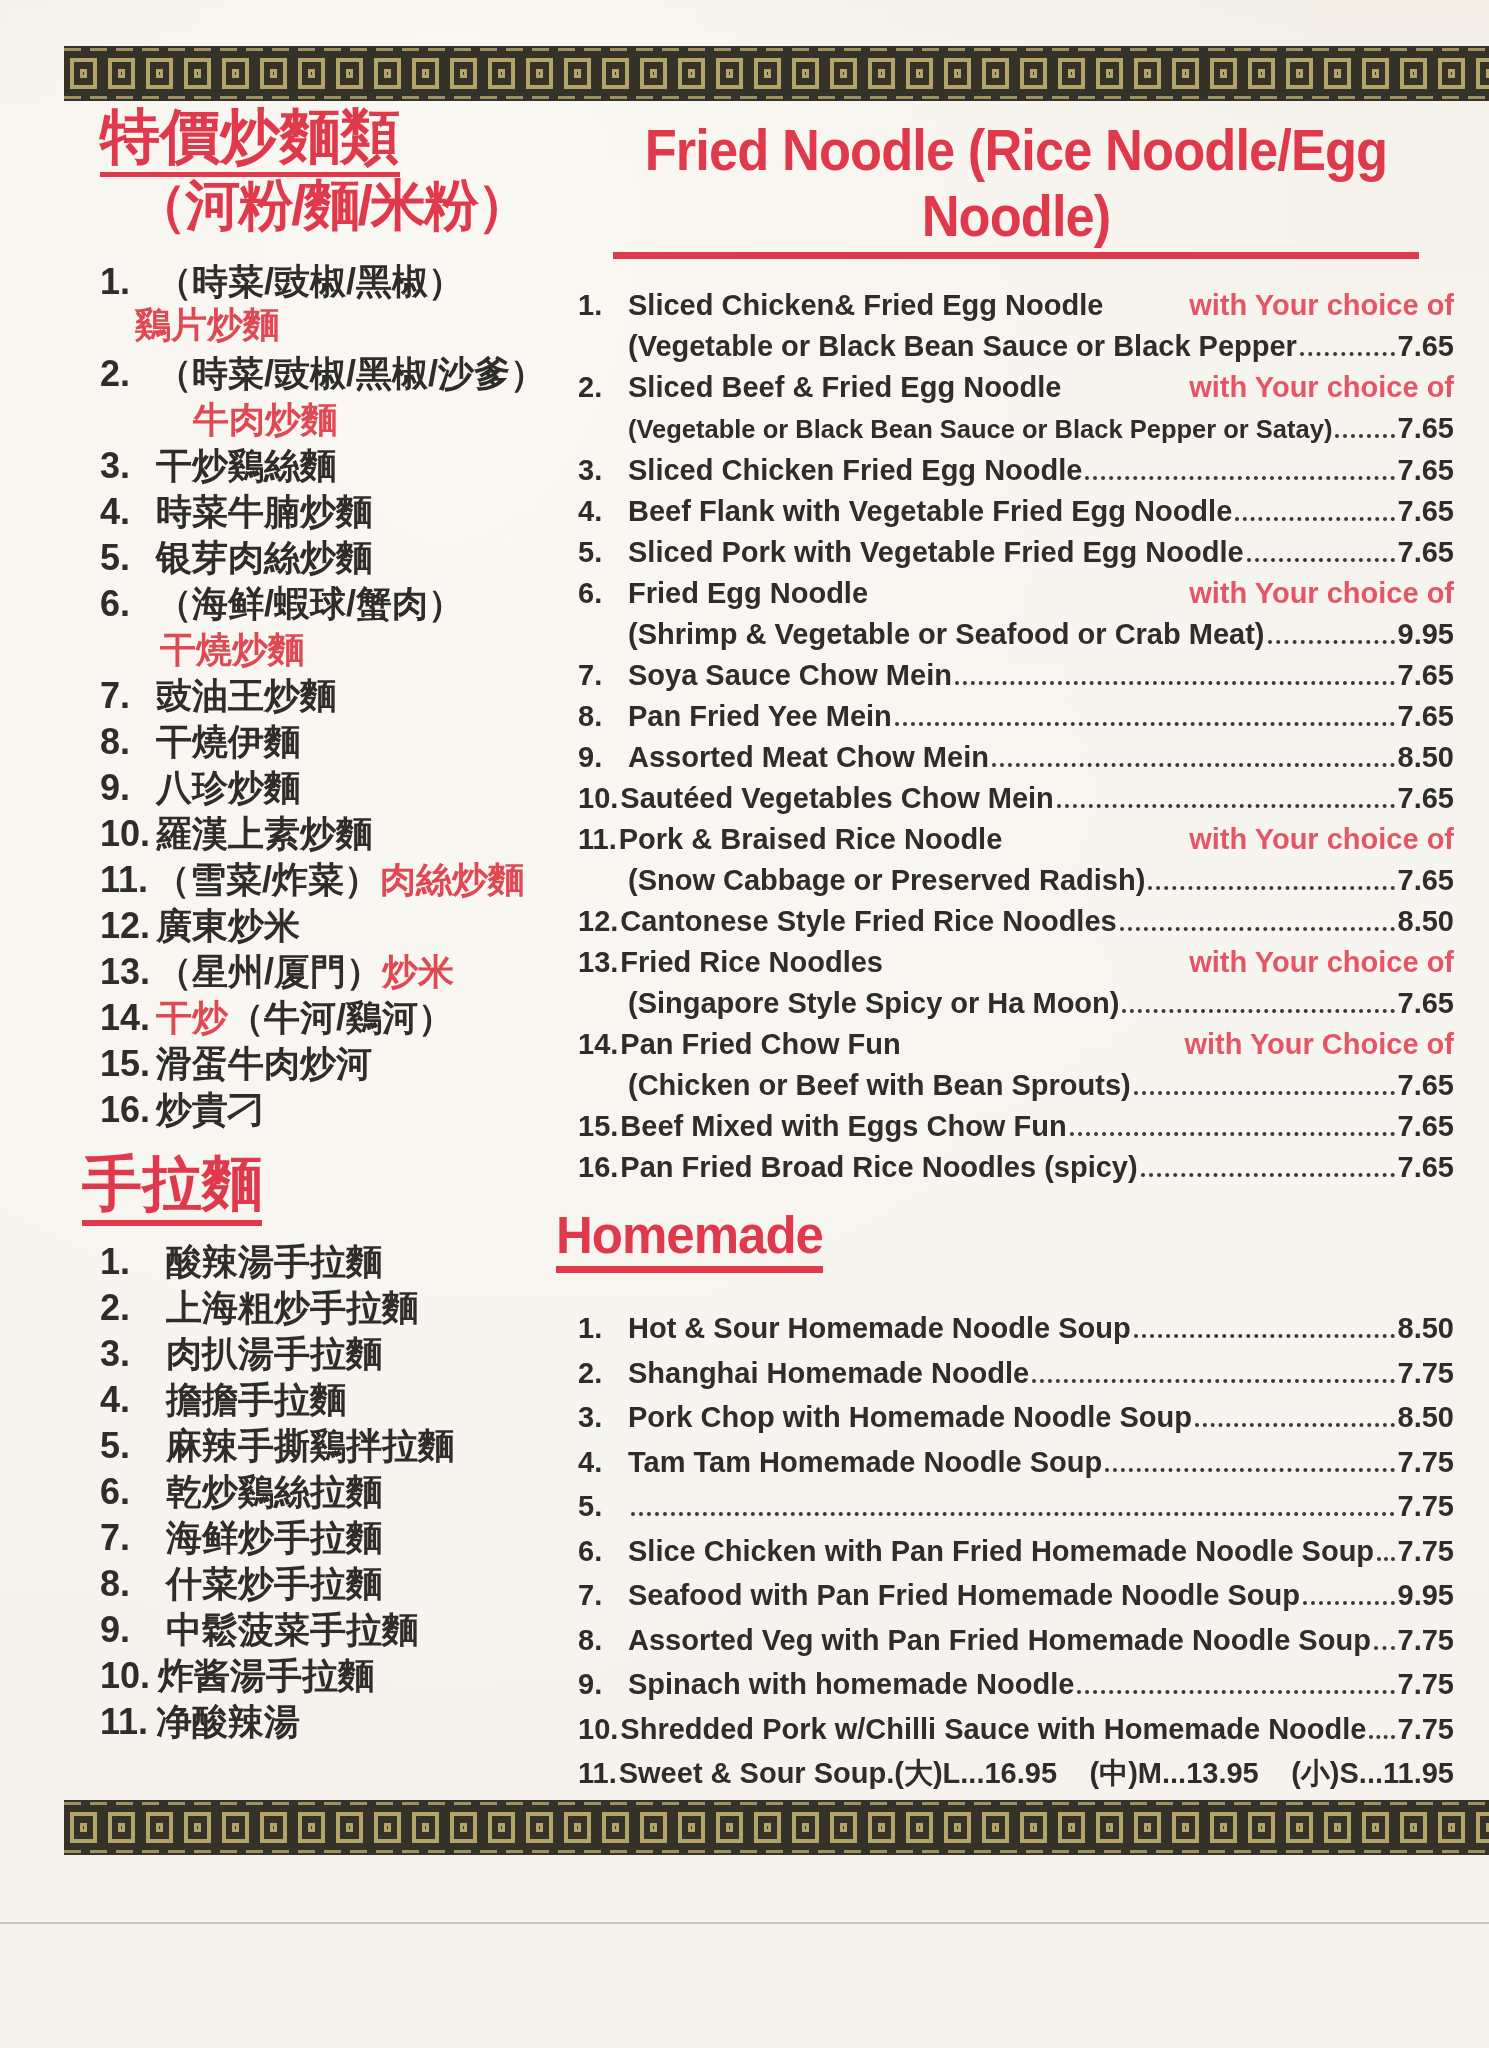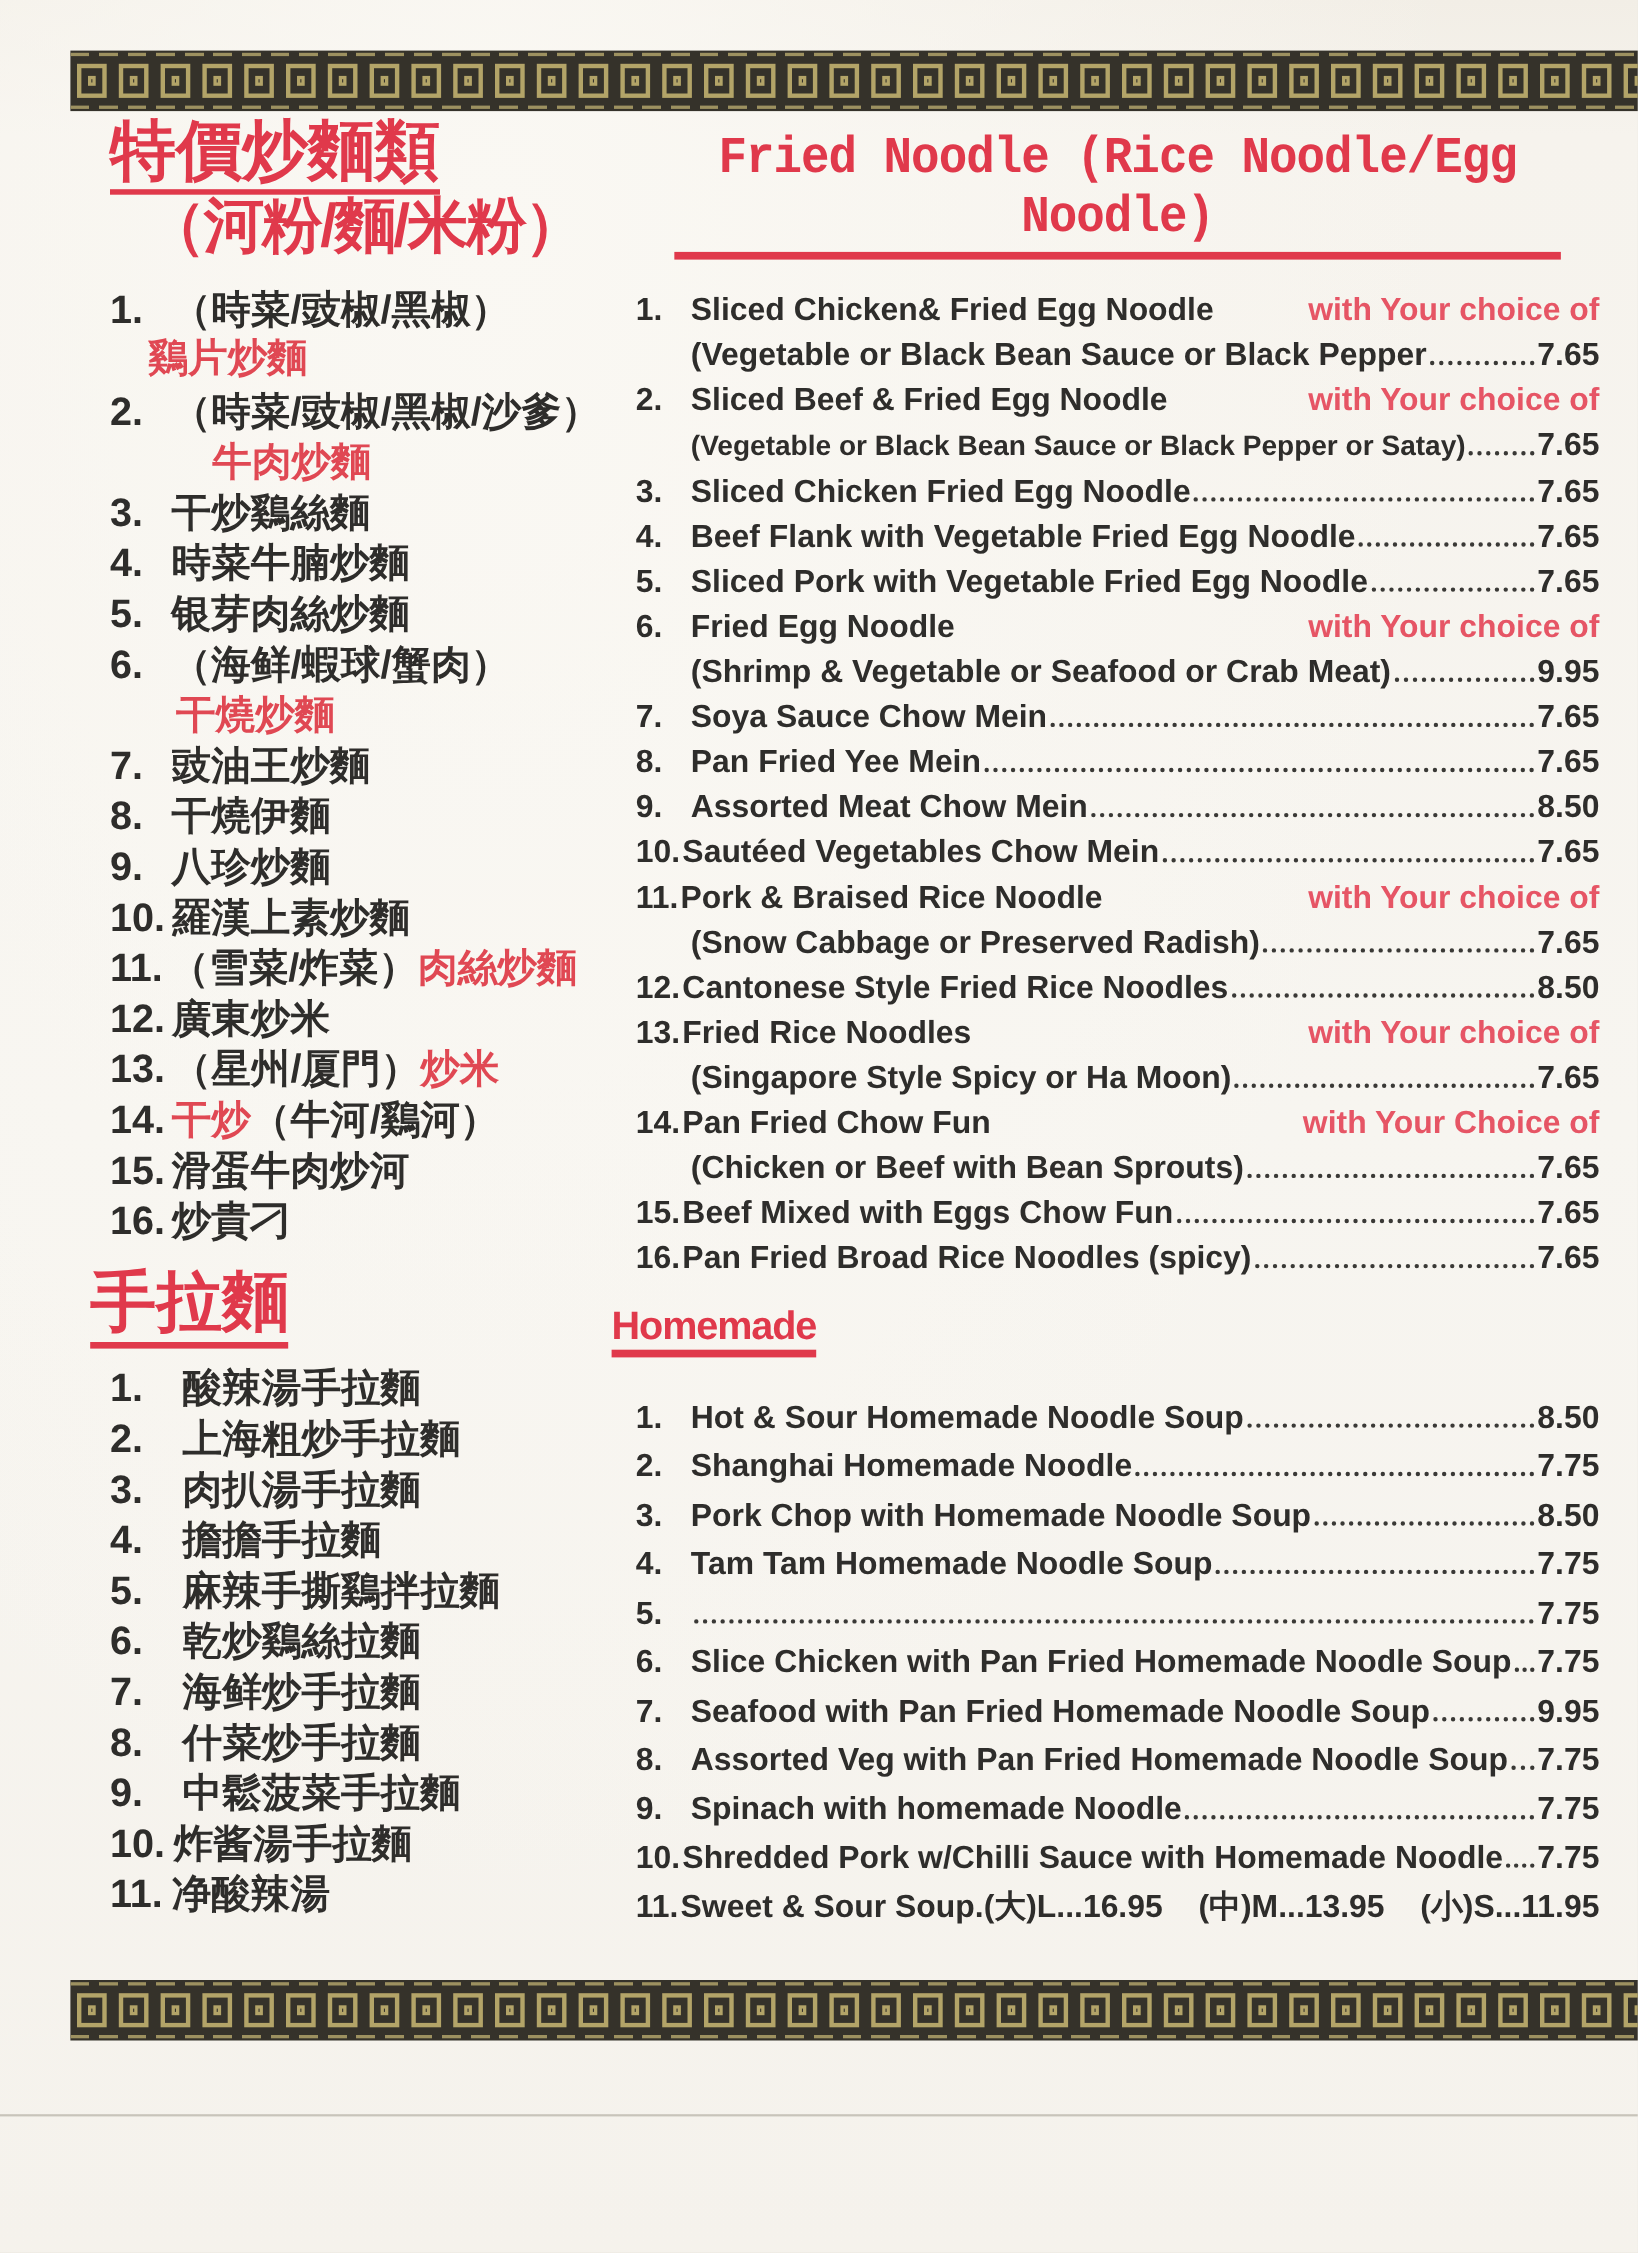--- a/index.html
+++ b/index.html
@@ -58,34 +58,34 @@
   .ind2{margin-left:60px;}
   .ind3{margin-left:93px;}
   .zh-sec2-title{font-size:60px;font-weight:bold;color:var(--red-header);margin:18px 0 14px -18px;line-height:1.1;}
   .zh-sec2-title span{border-bottom:6px solid var(--red-header);padding-bottom:3px;}
   .zh-list2 .zh-row{line-height:46px;}
   .zh-list2 .zh-num{min-width:66px;}
   .zh-list2 .zh-num.wide{min-width:0;margin-right:8px;}
 
   
   .col-right{position:absolute;left:578px;top:118px;width:876px;}
-  .en-title{font-size:47px;font-weight:bold;color:var(--red-header);text-align:center;line-height:1.15;margin-bottom:26px;font-family:Liberation Mono, monospace;}
+  .en-title{font-size:57px;font-weight:bold;color:var(--red-header);text-align:center;line-height:1.15;margin-bottom:26px;}
   .en-title span{display:inline-block;transform:scaleX(.92);transform-origin:center;border-bottom:7px solid var(--red-header);padding-bottom:3px;letter-spacing:-1px;}
   .en-row{display:flex;align-items:baseline;line-height:41px;font-size:29px;font-weight:bold;}
   .en-num{flex:0 0 auto;min-width:50px;}
   .en-num.wide{min-width:0;margin-right:2px;}
   .en-name{white-space:nowrap;}
   .en-note{margin-left:auto;color:var(--red-note);white-space:nowrap;padding-left:12px;}
   .leader{flex:1 1 auto;border-bottom:4px dotted #3a3936;margin:0 3px 7px 3px;min-width:12px;}
   .en-price{flex:0 0 auto;white-space:nowrap;}
   .en-sub{padding-left:50px;}
   .en-sub .small{font-size:25.5px;}
   .spread{flex:1;display:flex;justify-content:space-between;}
 
-  .hm-title{font-size:36px;font-weight:bold;color:var(--red-header);margin:20px 0 0 -22px;line-height:1.1;}
+  .hm-title{font-size:51px;font-weight:bold;color:var(--red-header);margin:20px 0 0 -22px;line-height:1.1;}
   .hm-title span{border-bottom:7px solid var(--red-header);padding-bottom:2px;letter-spacing:-1px;}
   .hm-list{margin-top:42px;}
   .hm-list .en-row{line-height:44.5px;}
 </style>
 </head>
 <body>
 
 <div class="page">
 
   <div class="band band-top" id="band-top">

